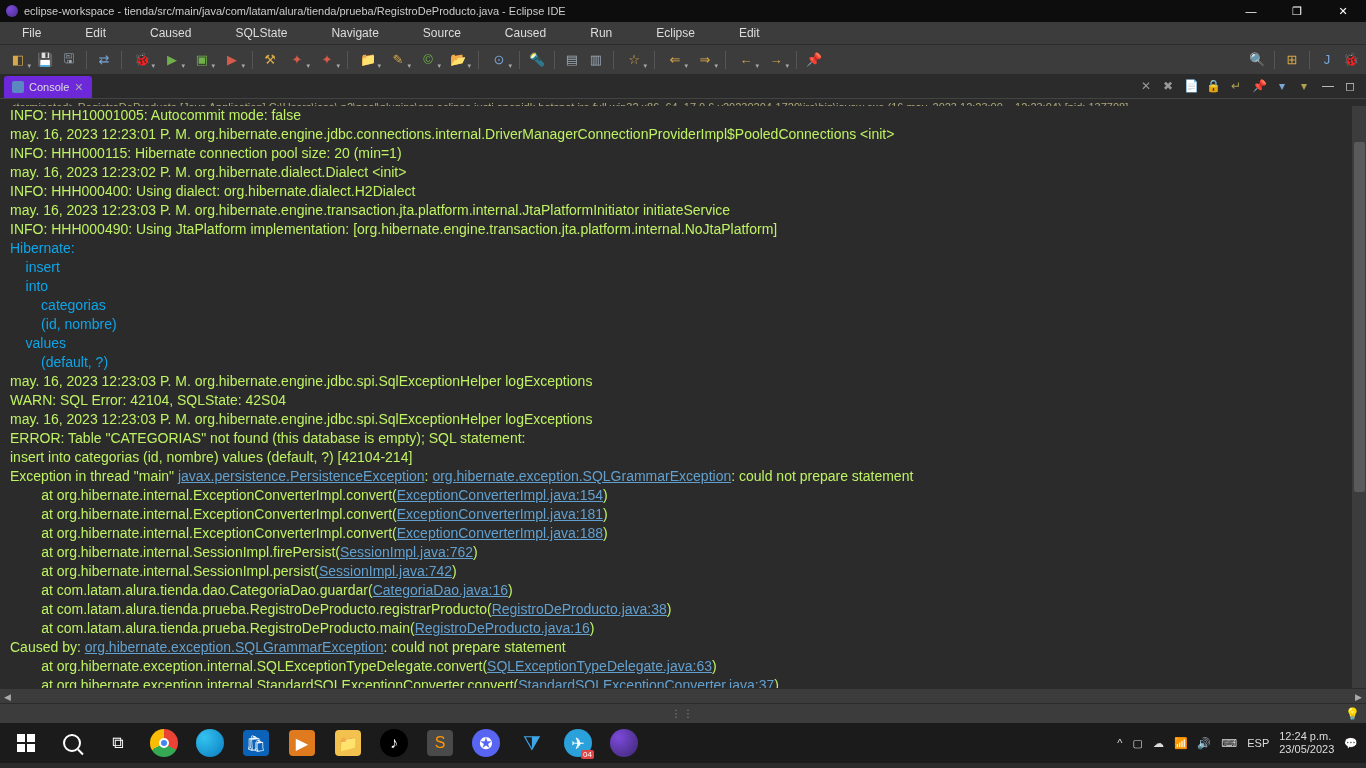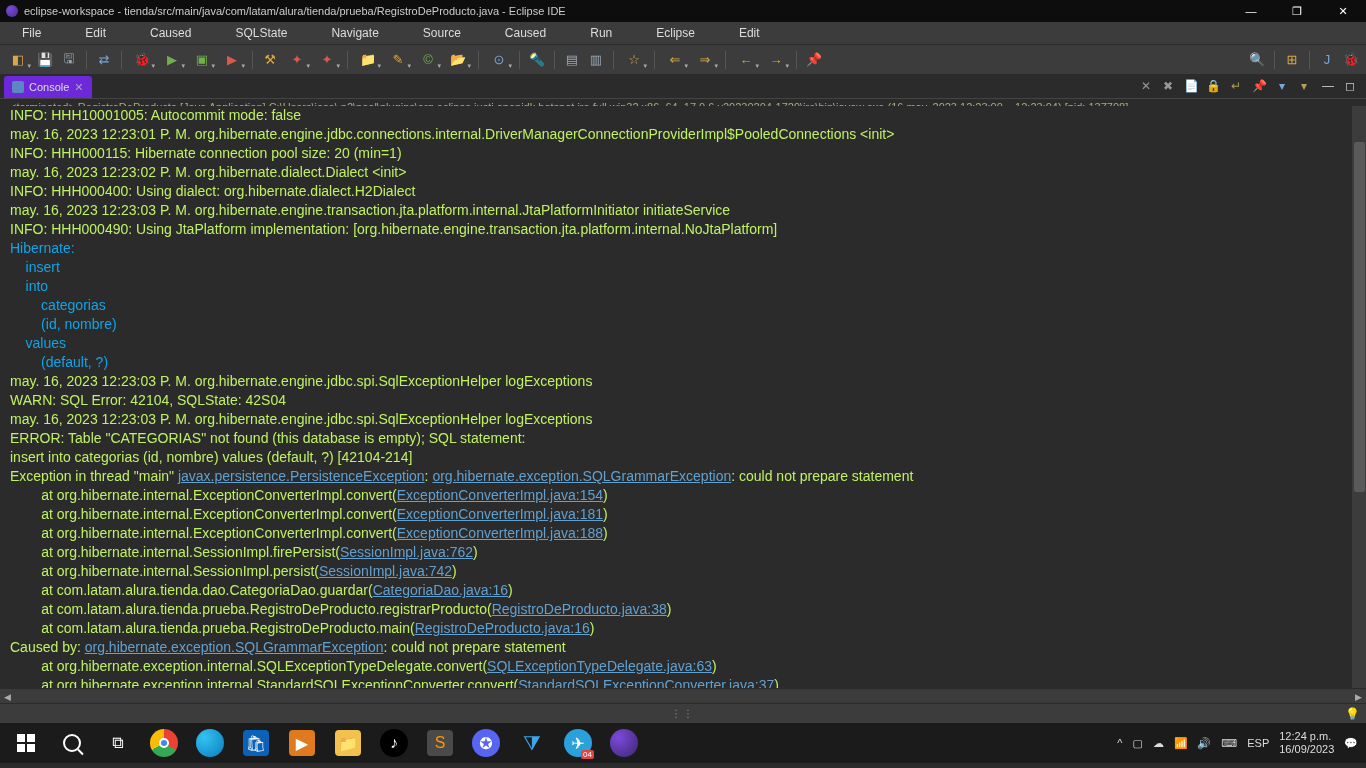--- a/index.html
+++ b/index.html
@@ -242,17 +242,17 @@
   <div class="tray">
     <span>^</span>
     <span>▢</span>
     <span>☁</span>
     <span>📶</span>
     <span>🔊</span>
     <span>⌨</span>
     <span>ESP</span>
     <div class="clock">
       <div>12:24 p.m.</div>
-      <div>16/09/2023</div>
+      <div>23/05/2023</div>
     </div>
     <span>💬</span>
   </div>
 </div>
 
 </body></html>

